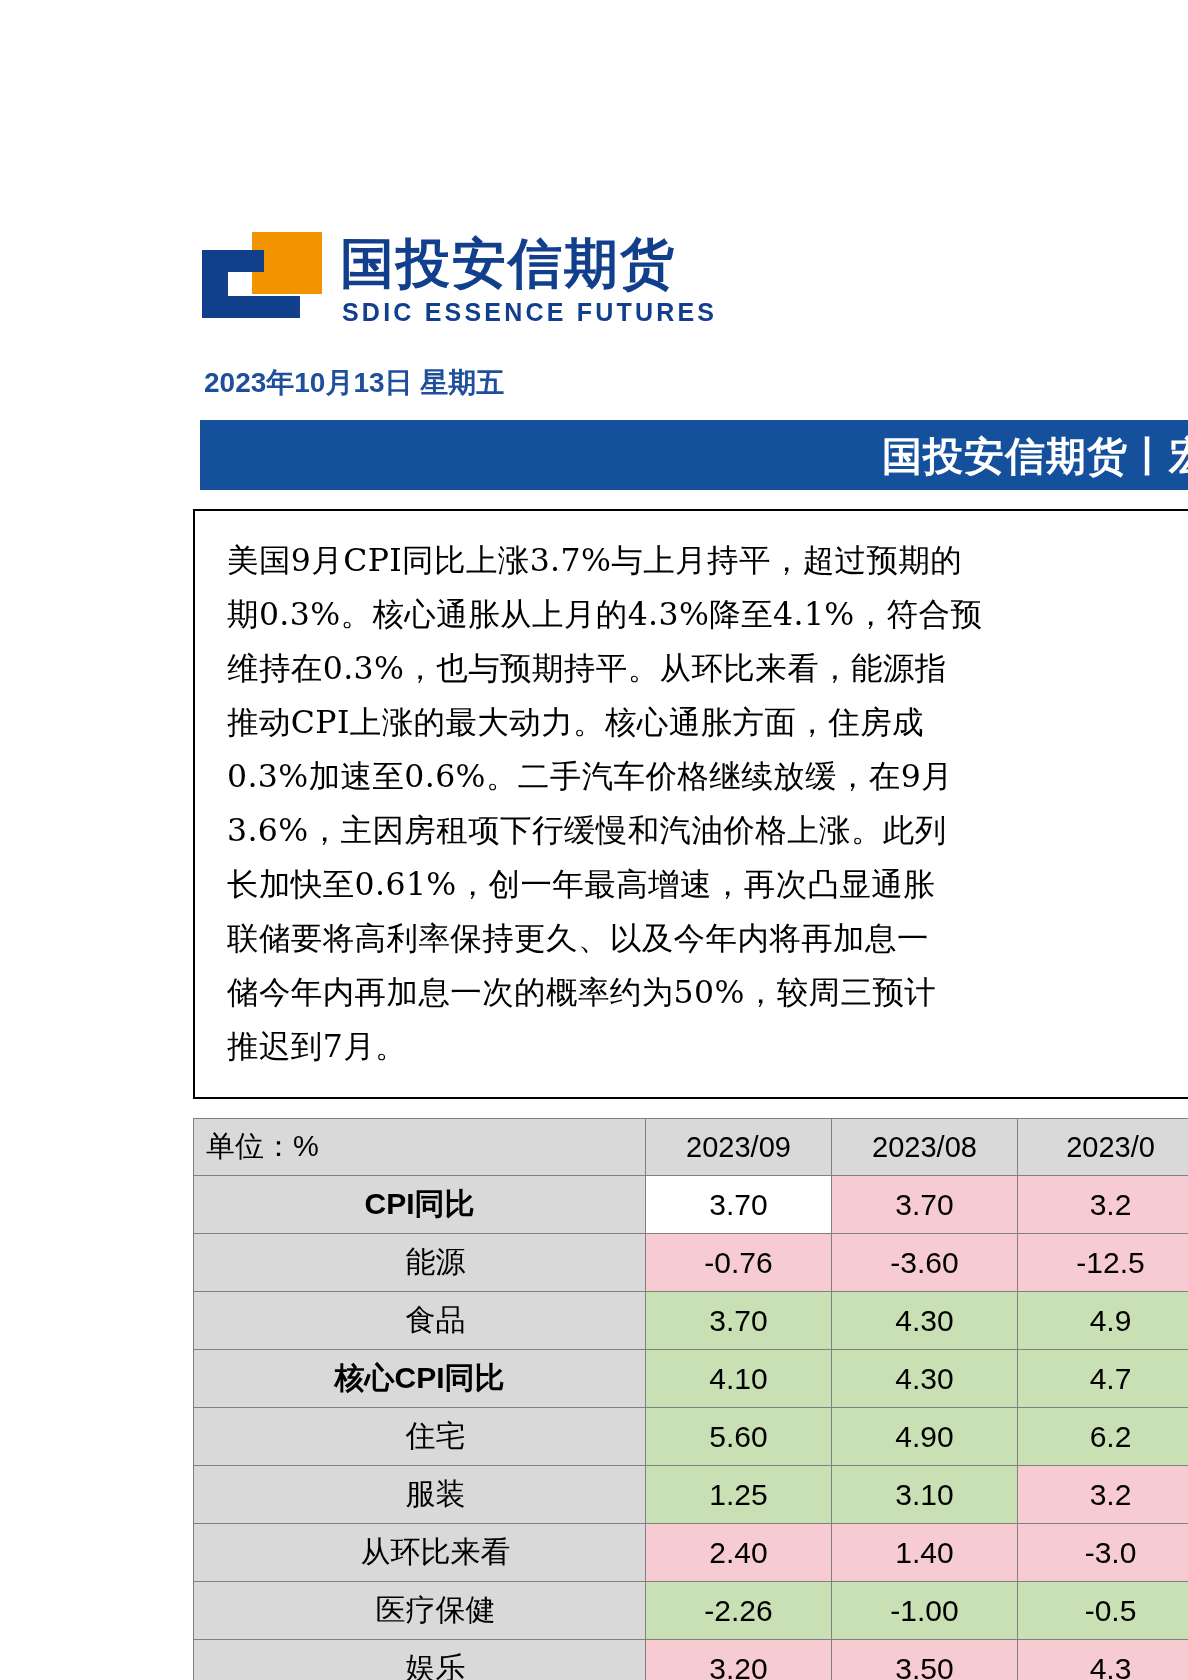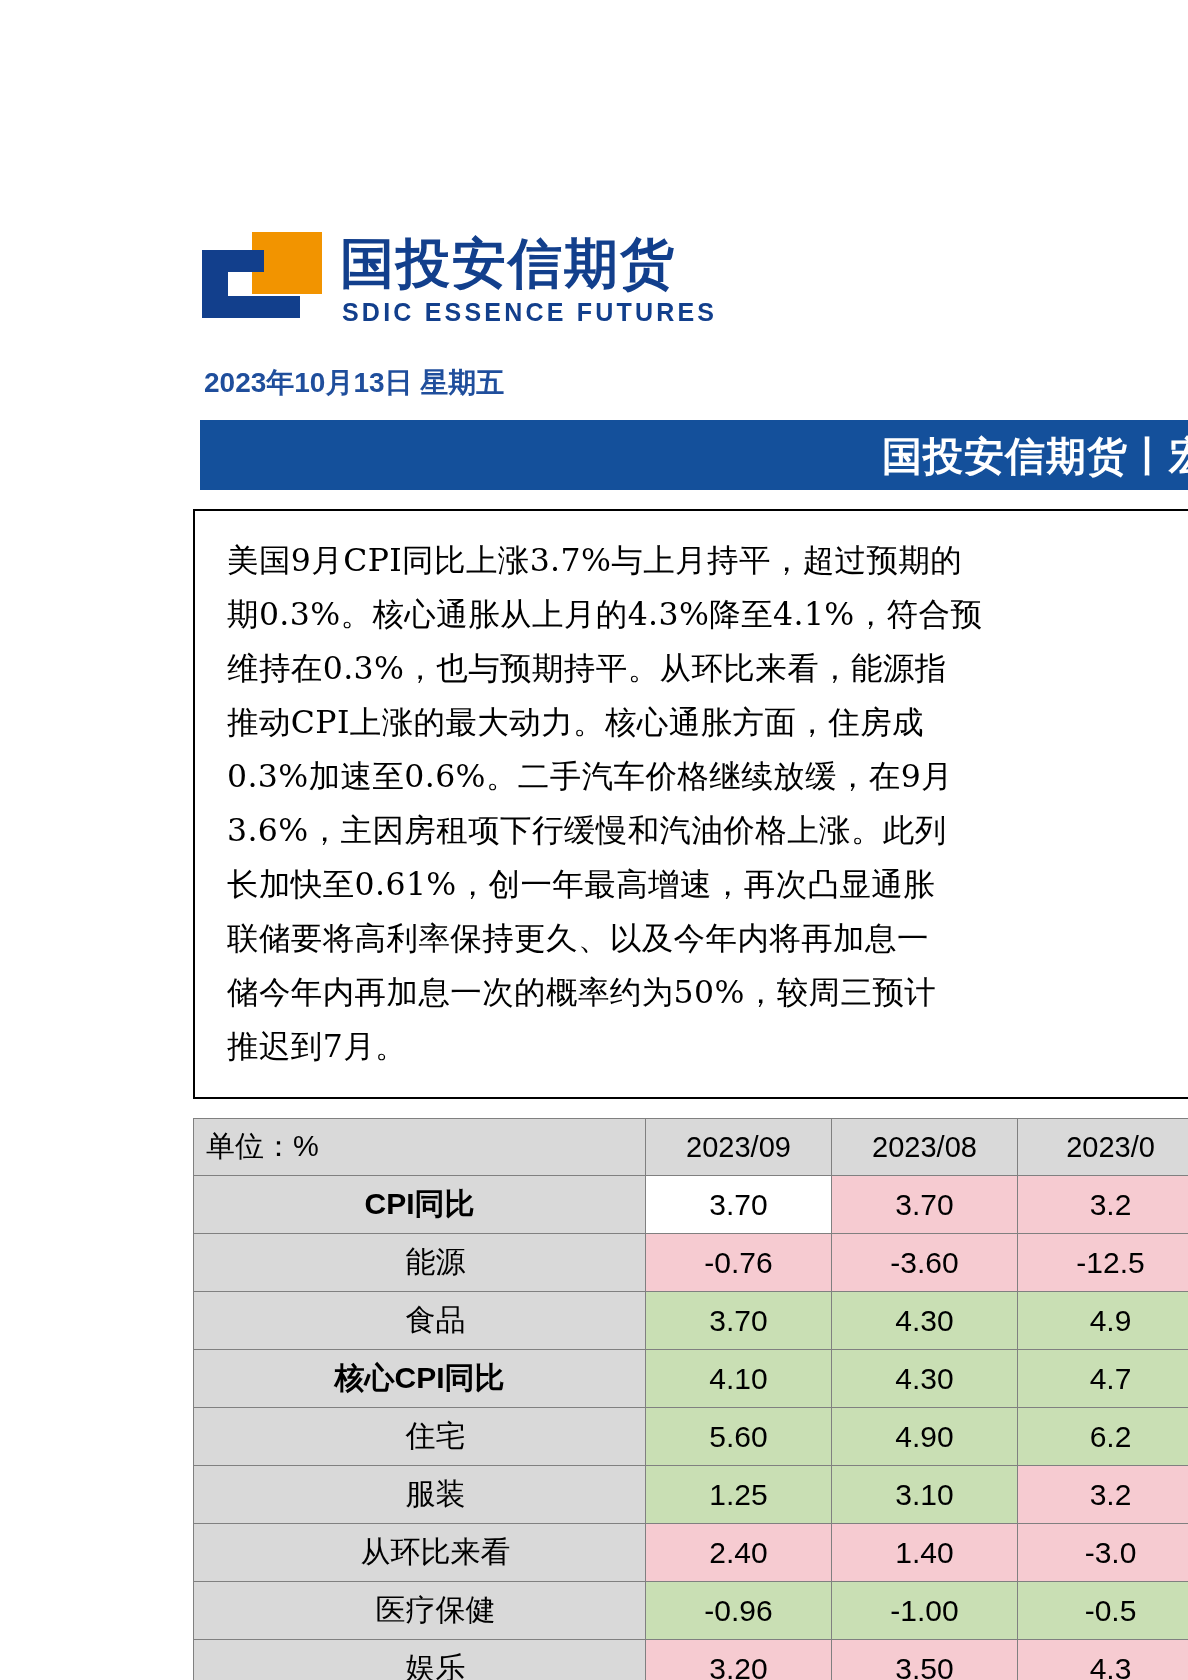--- a/index.html
+++ b/index.html
@@ -278,21 +278,21 @@
         <td class="num cell-pink">3.2</td>
       </tr>
       <tr>
         <td class="lbl indent1">从环比来看</td>
         <td class="num cell-pink">2.40</td>
         <td class="num cell-pink">1.40</td>
         <td class="num cell-pink">-3.0</td>
       </tr>
       <tr>
         <td class="lbl indent1">医疗保健</td>
-        <td class="num cell-green">-0.96</td>
+        <td class="num cell-green">-2.26</td>
         <td class="num cell-green">-1.00</td>
         <td class="num cell-green">-0.5</td>
       </tr>
       <tr>
         <td class="lbl indent1">娱乐</td>
         <td class="num cell-pink">3.20</td>
         <td class="num cell-pink">3.50</td>
         <td class="num cell-pink">4.3</td>
       </tr>
     </tbody>

